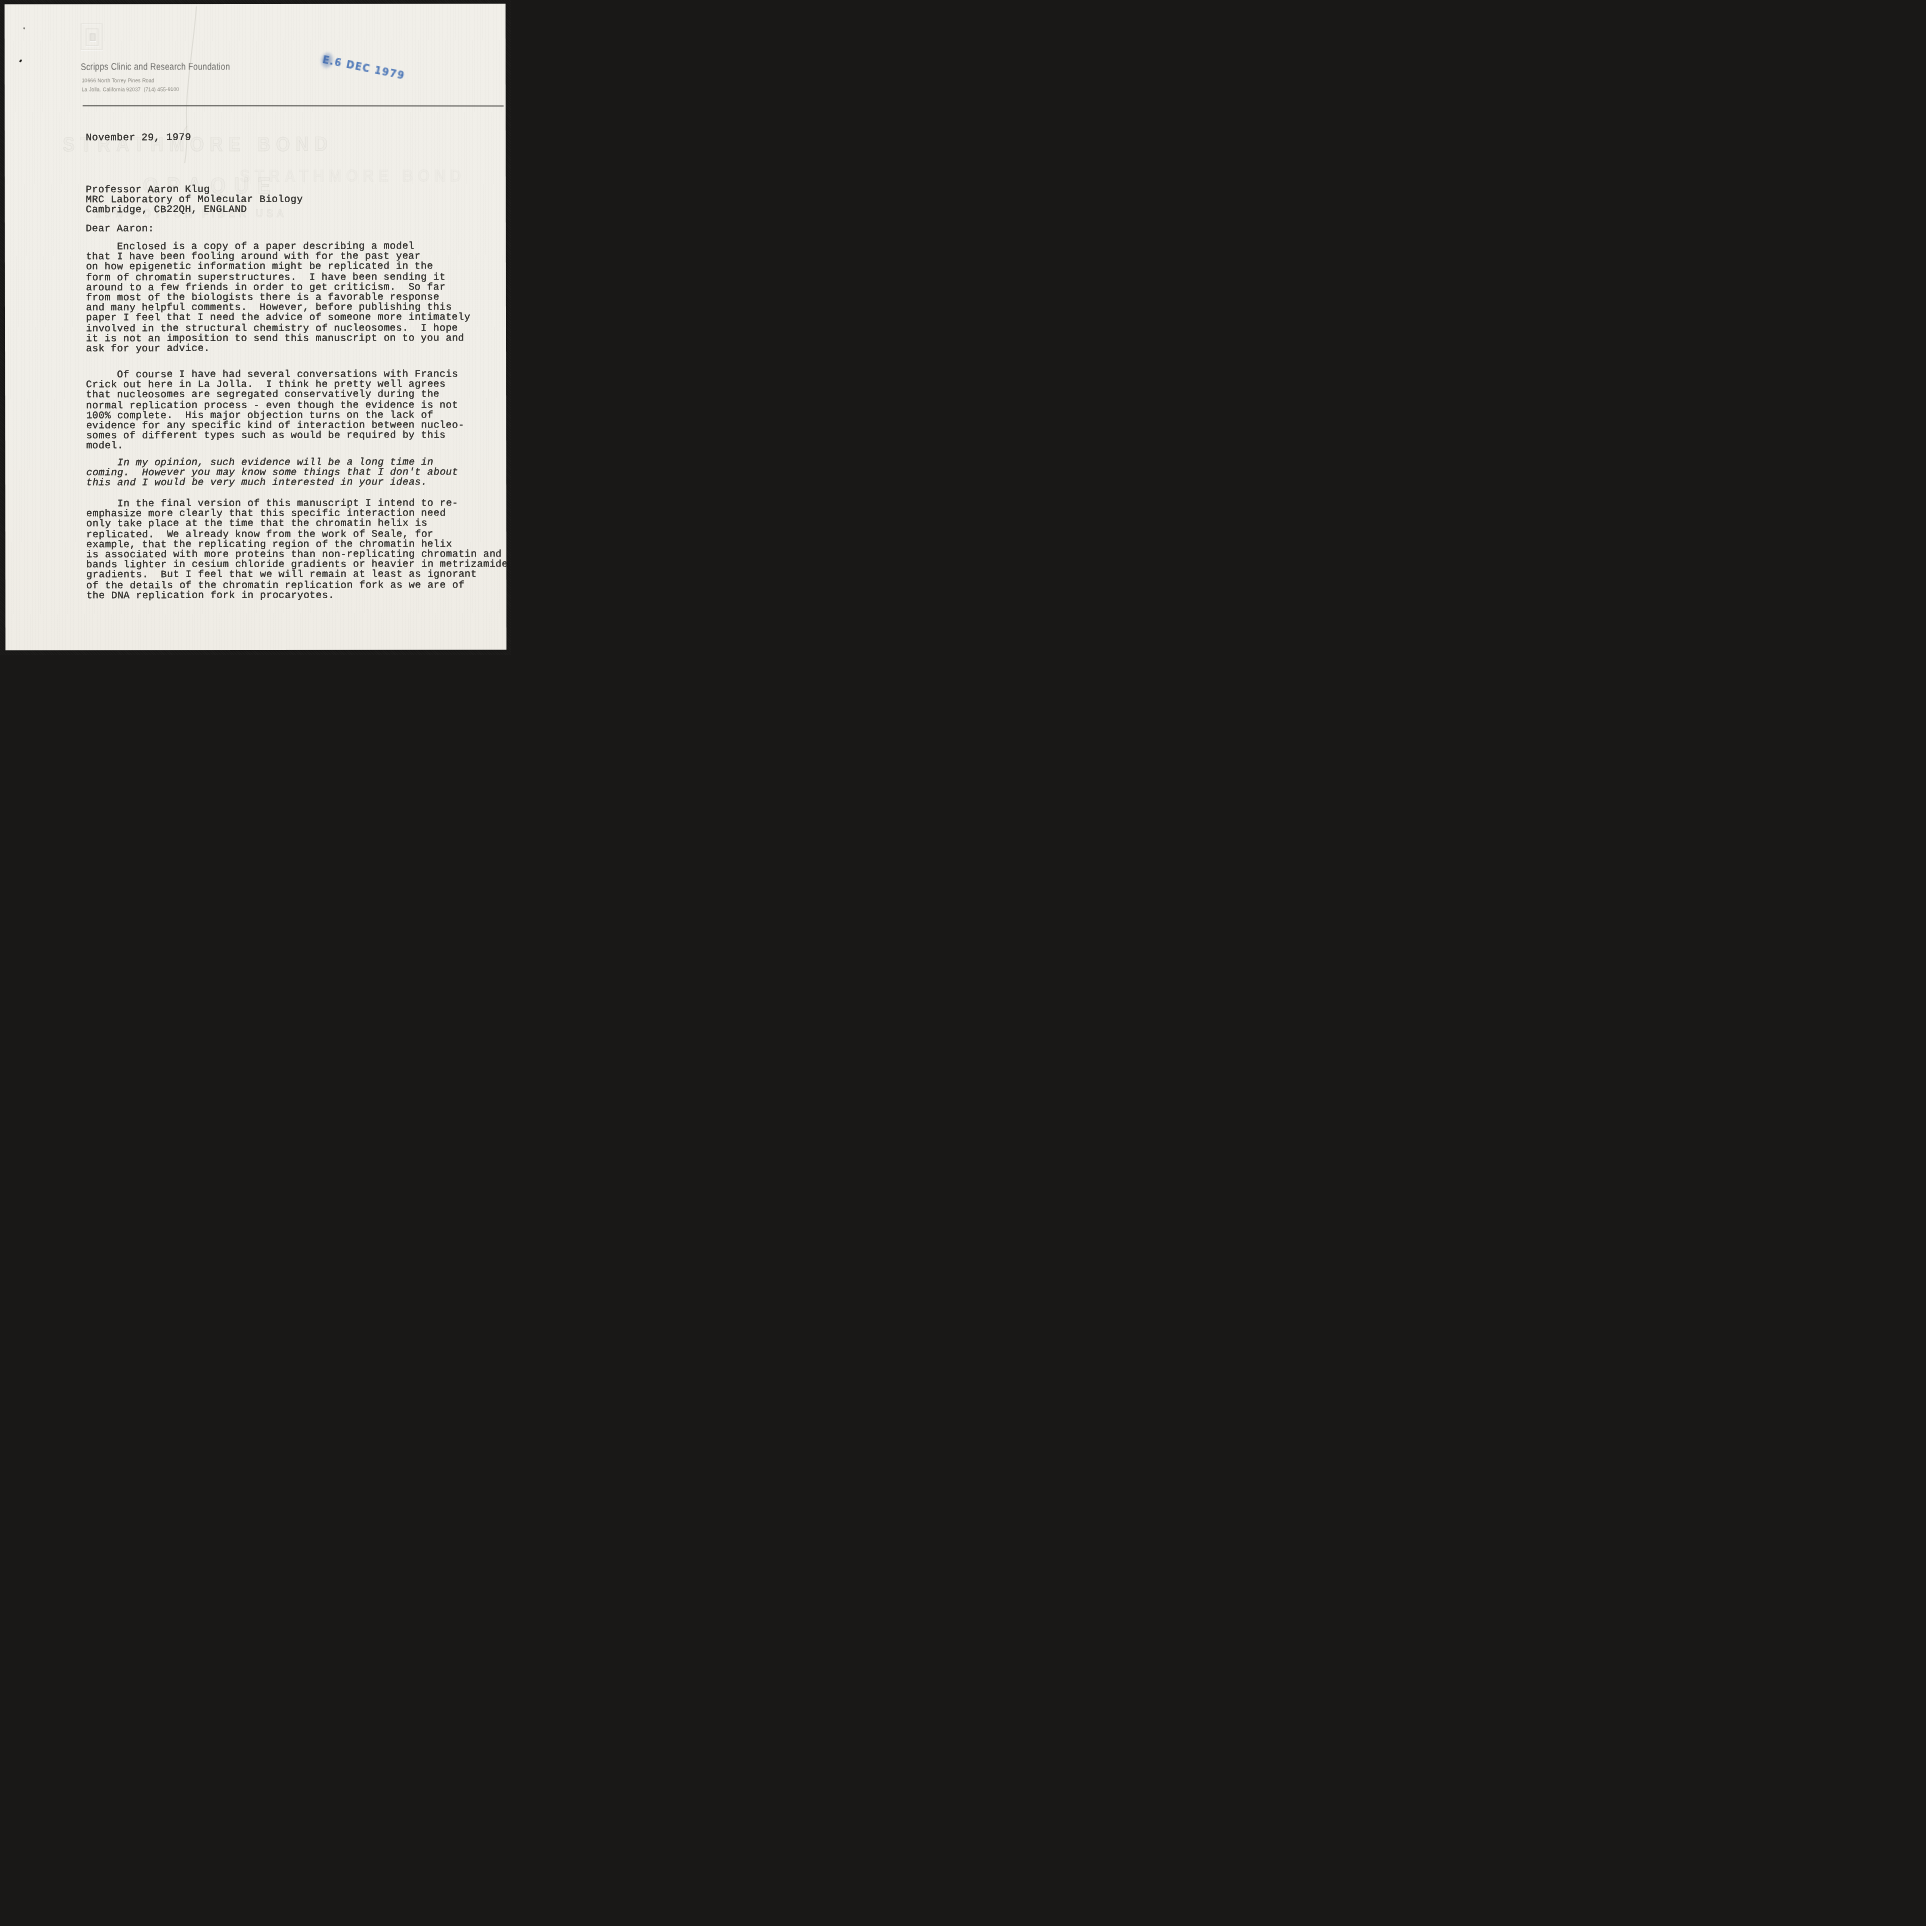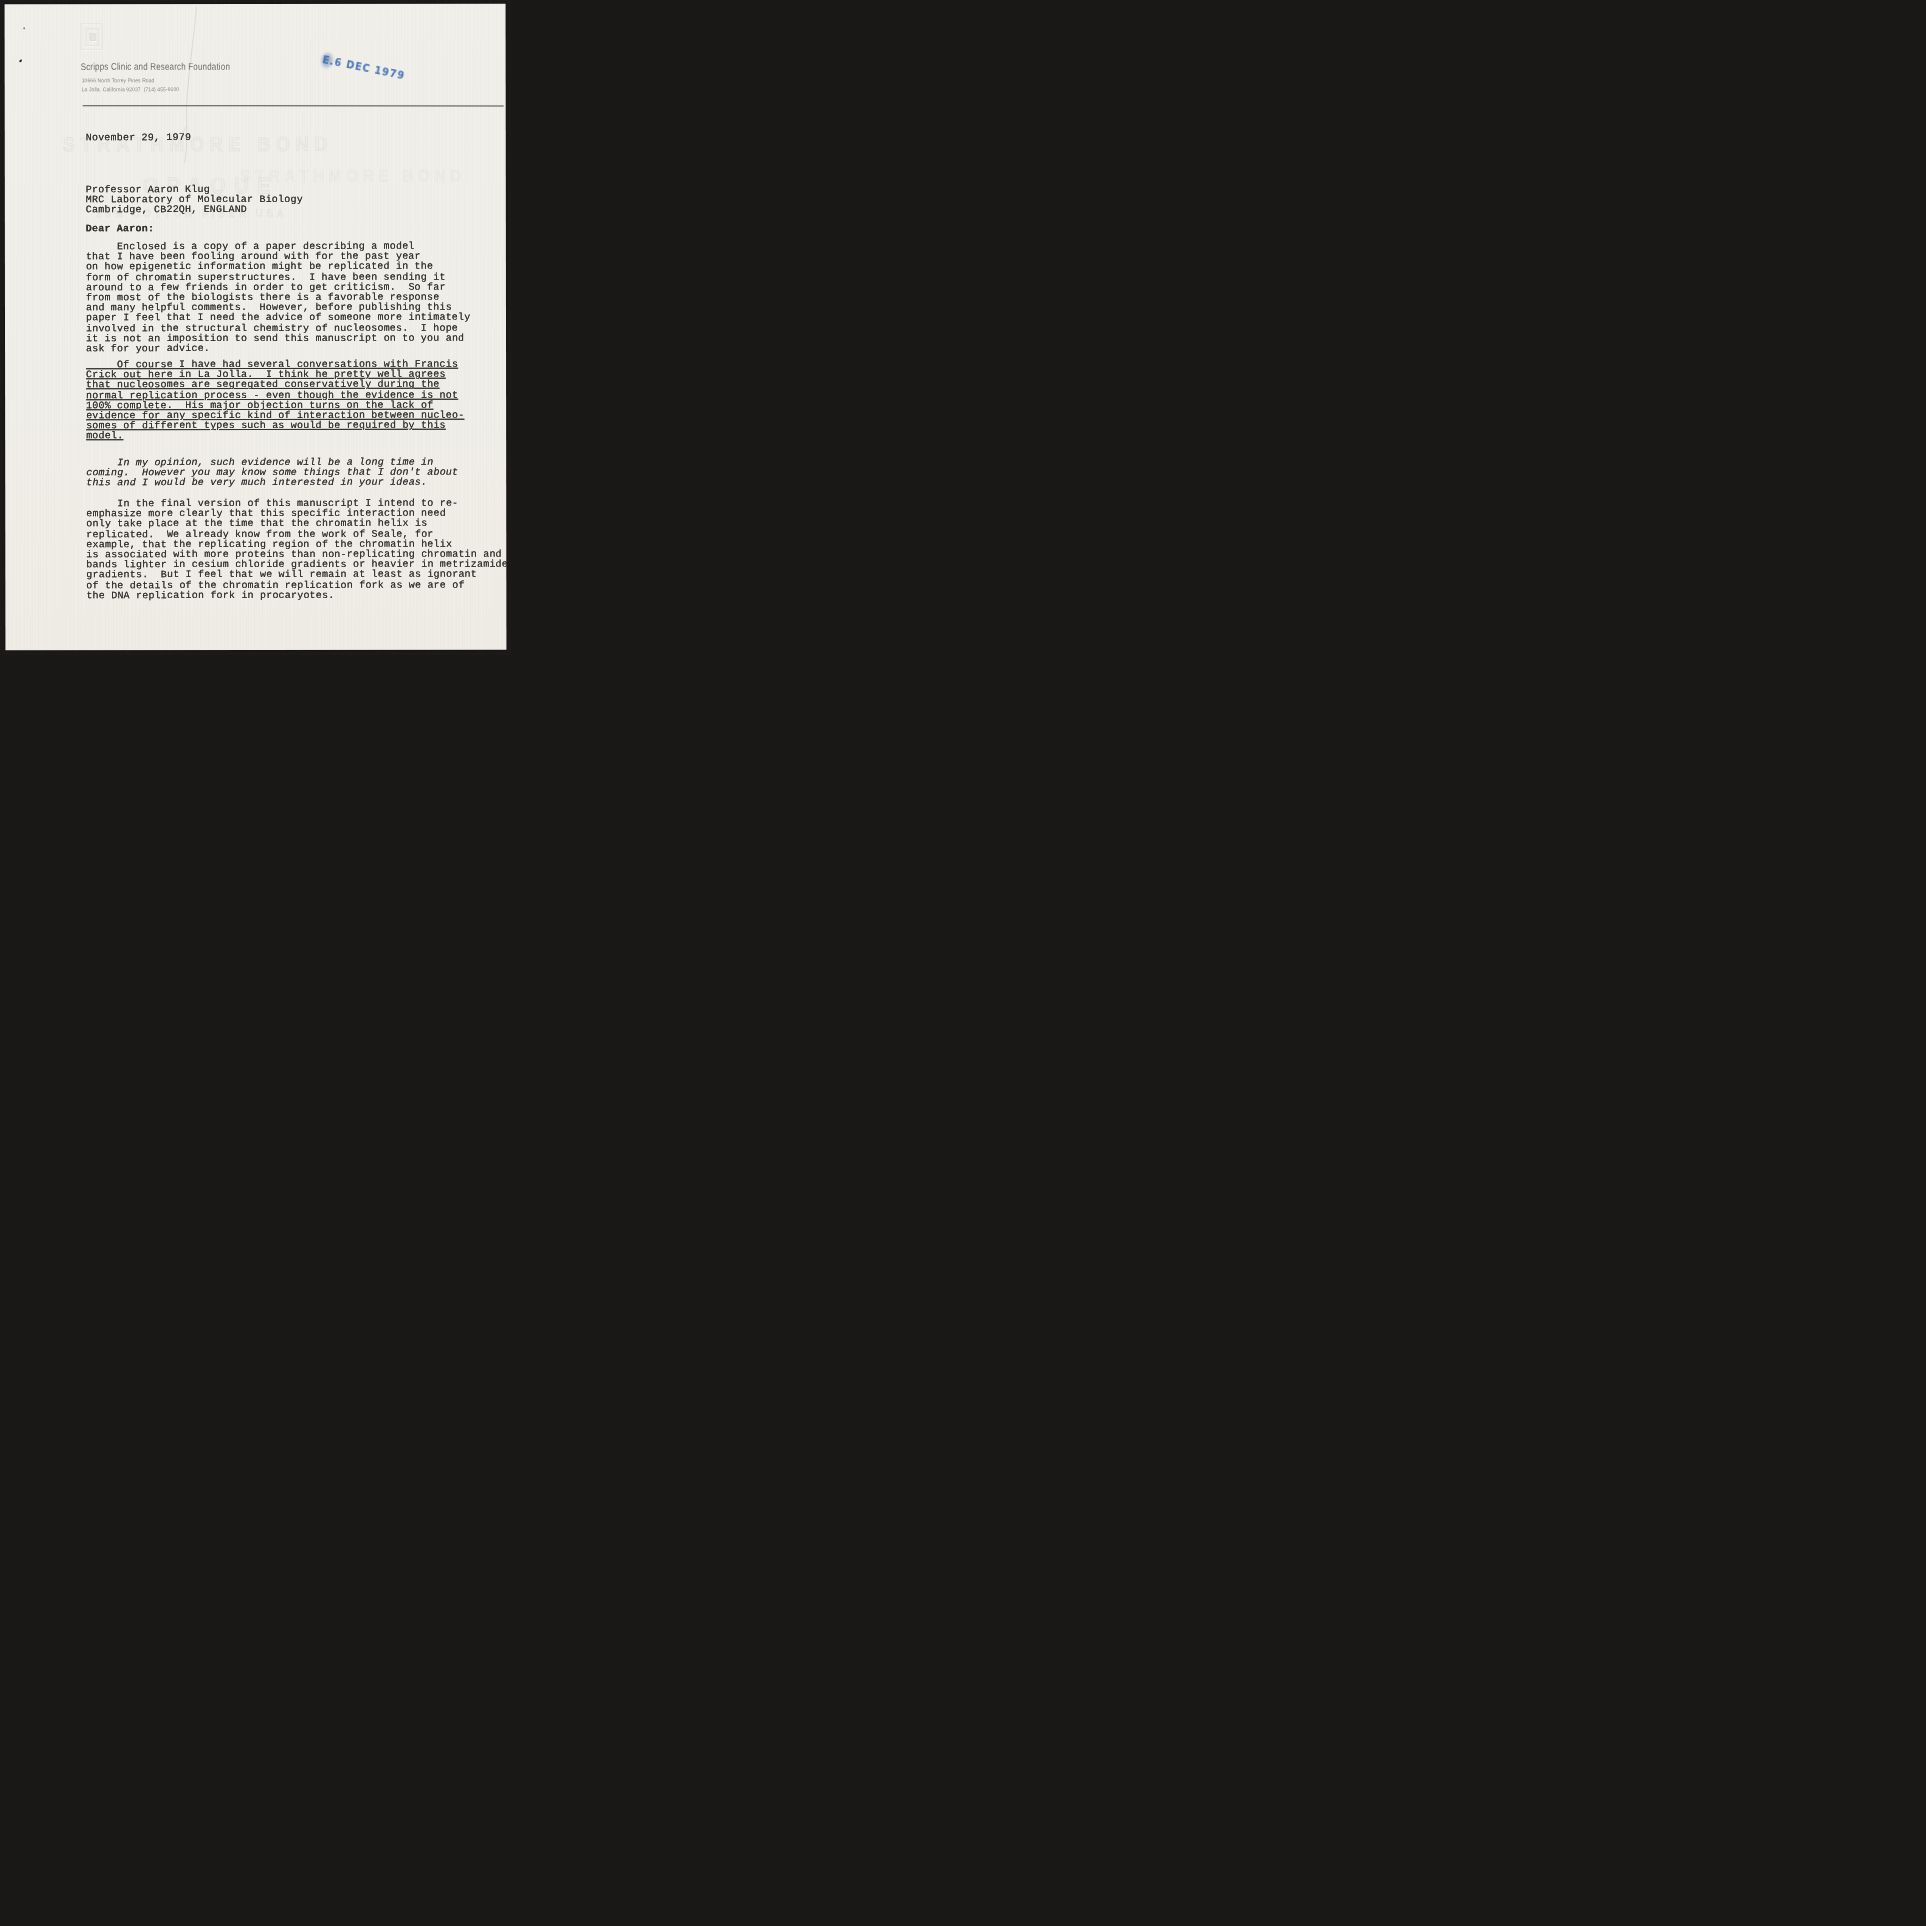--- a/index.html
+++ b/index.html
@@ -124,23 +124,23 @@
     font-size: 10px;
     line-height: 10.2px;
     letter-spacing: 0.2px;
     color: #33322f;
     text-shadow: 0 0 0.2px rgba(45,44,41,0.85);
     white-space: pre;
     left: 81px;
   }
   .t-date       { top: 129px; }
   .t-addressee  { top: 181px; }
-  .t-salutation { top: 220px; font-weight: bold; }
+  .t-salutation { top: 220px; }
   .t-p1 { top: 238px; }
-  .t-p2 { top: 356px; text-decoration: underline; }
+  .t-p2 { top: 366px; }
   .t-p3 { top: 454px; font-style: italic; }
   .t-p4 { top: 495px; }
 
   
   .crease-svg { left: 162px; top: 0; }
   .speck1 {
     left: 19px; top: 23px; width: 1.2px; height: 1.5px;
     background: #2a2926; border-radius: 50% 50% 40% 60%;
   }
   .speck2 {

